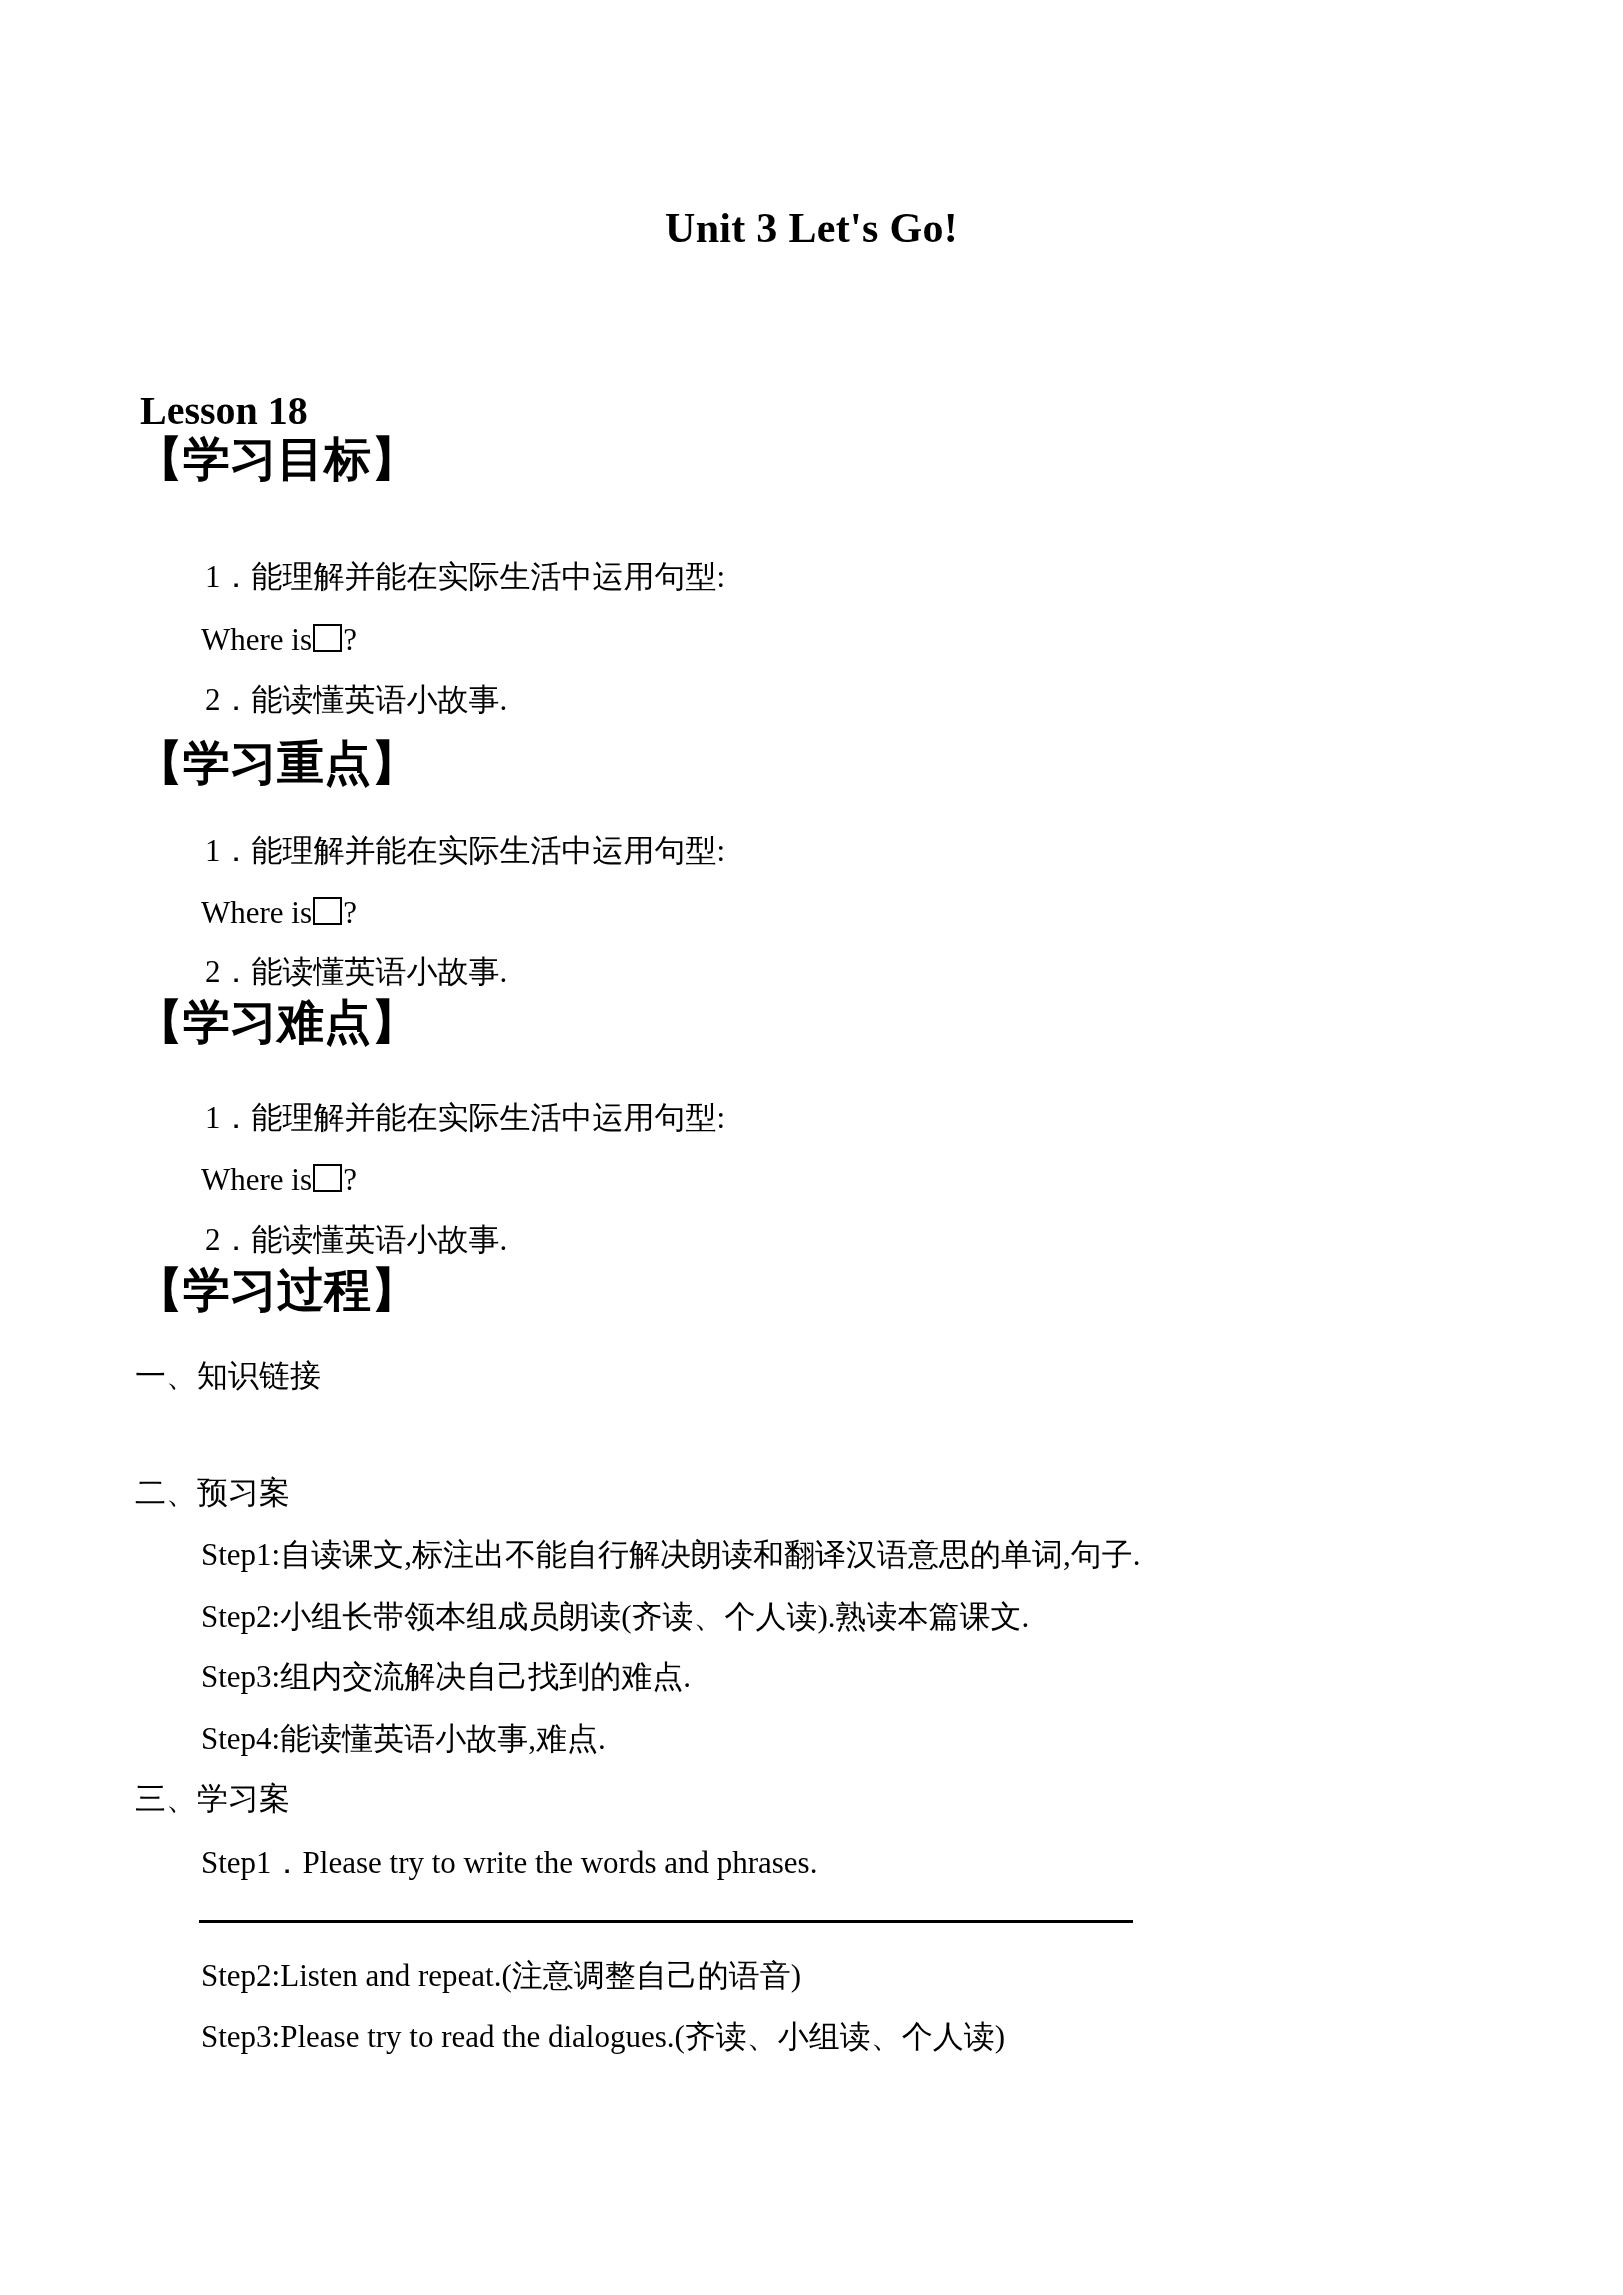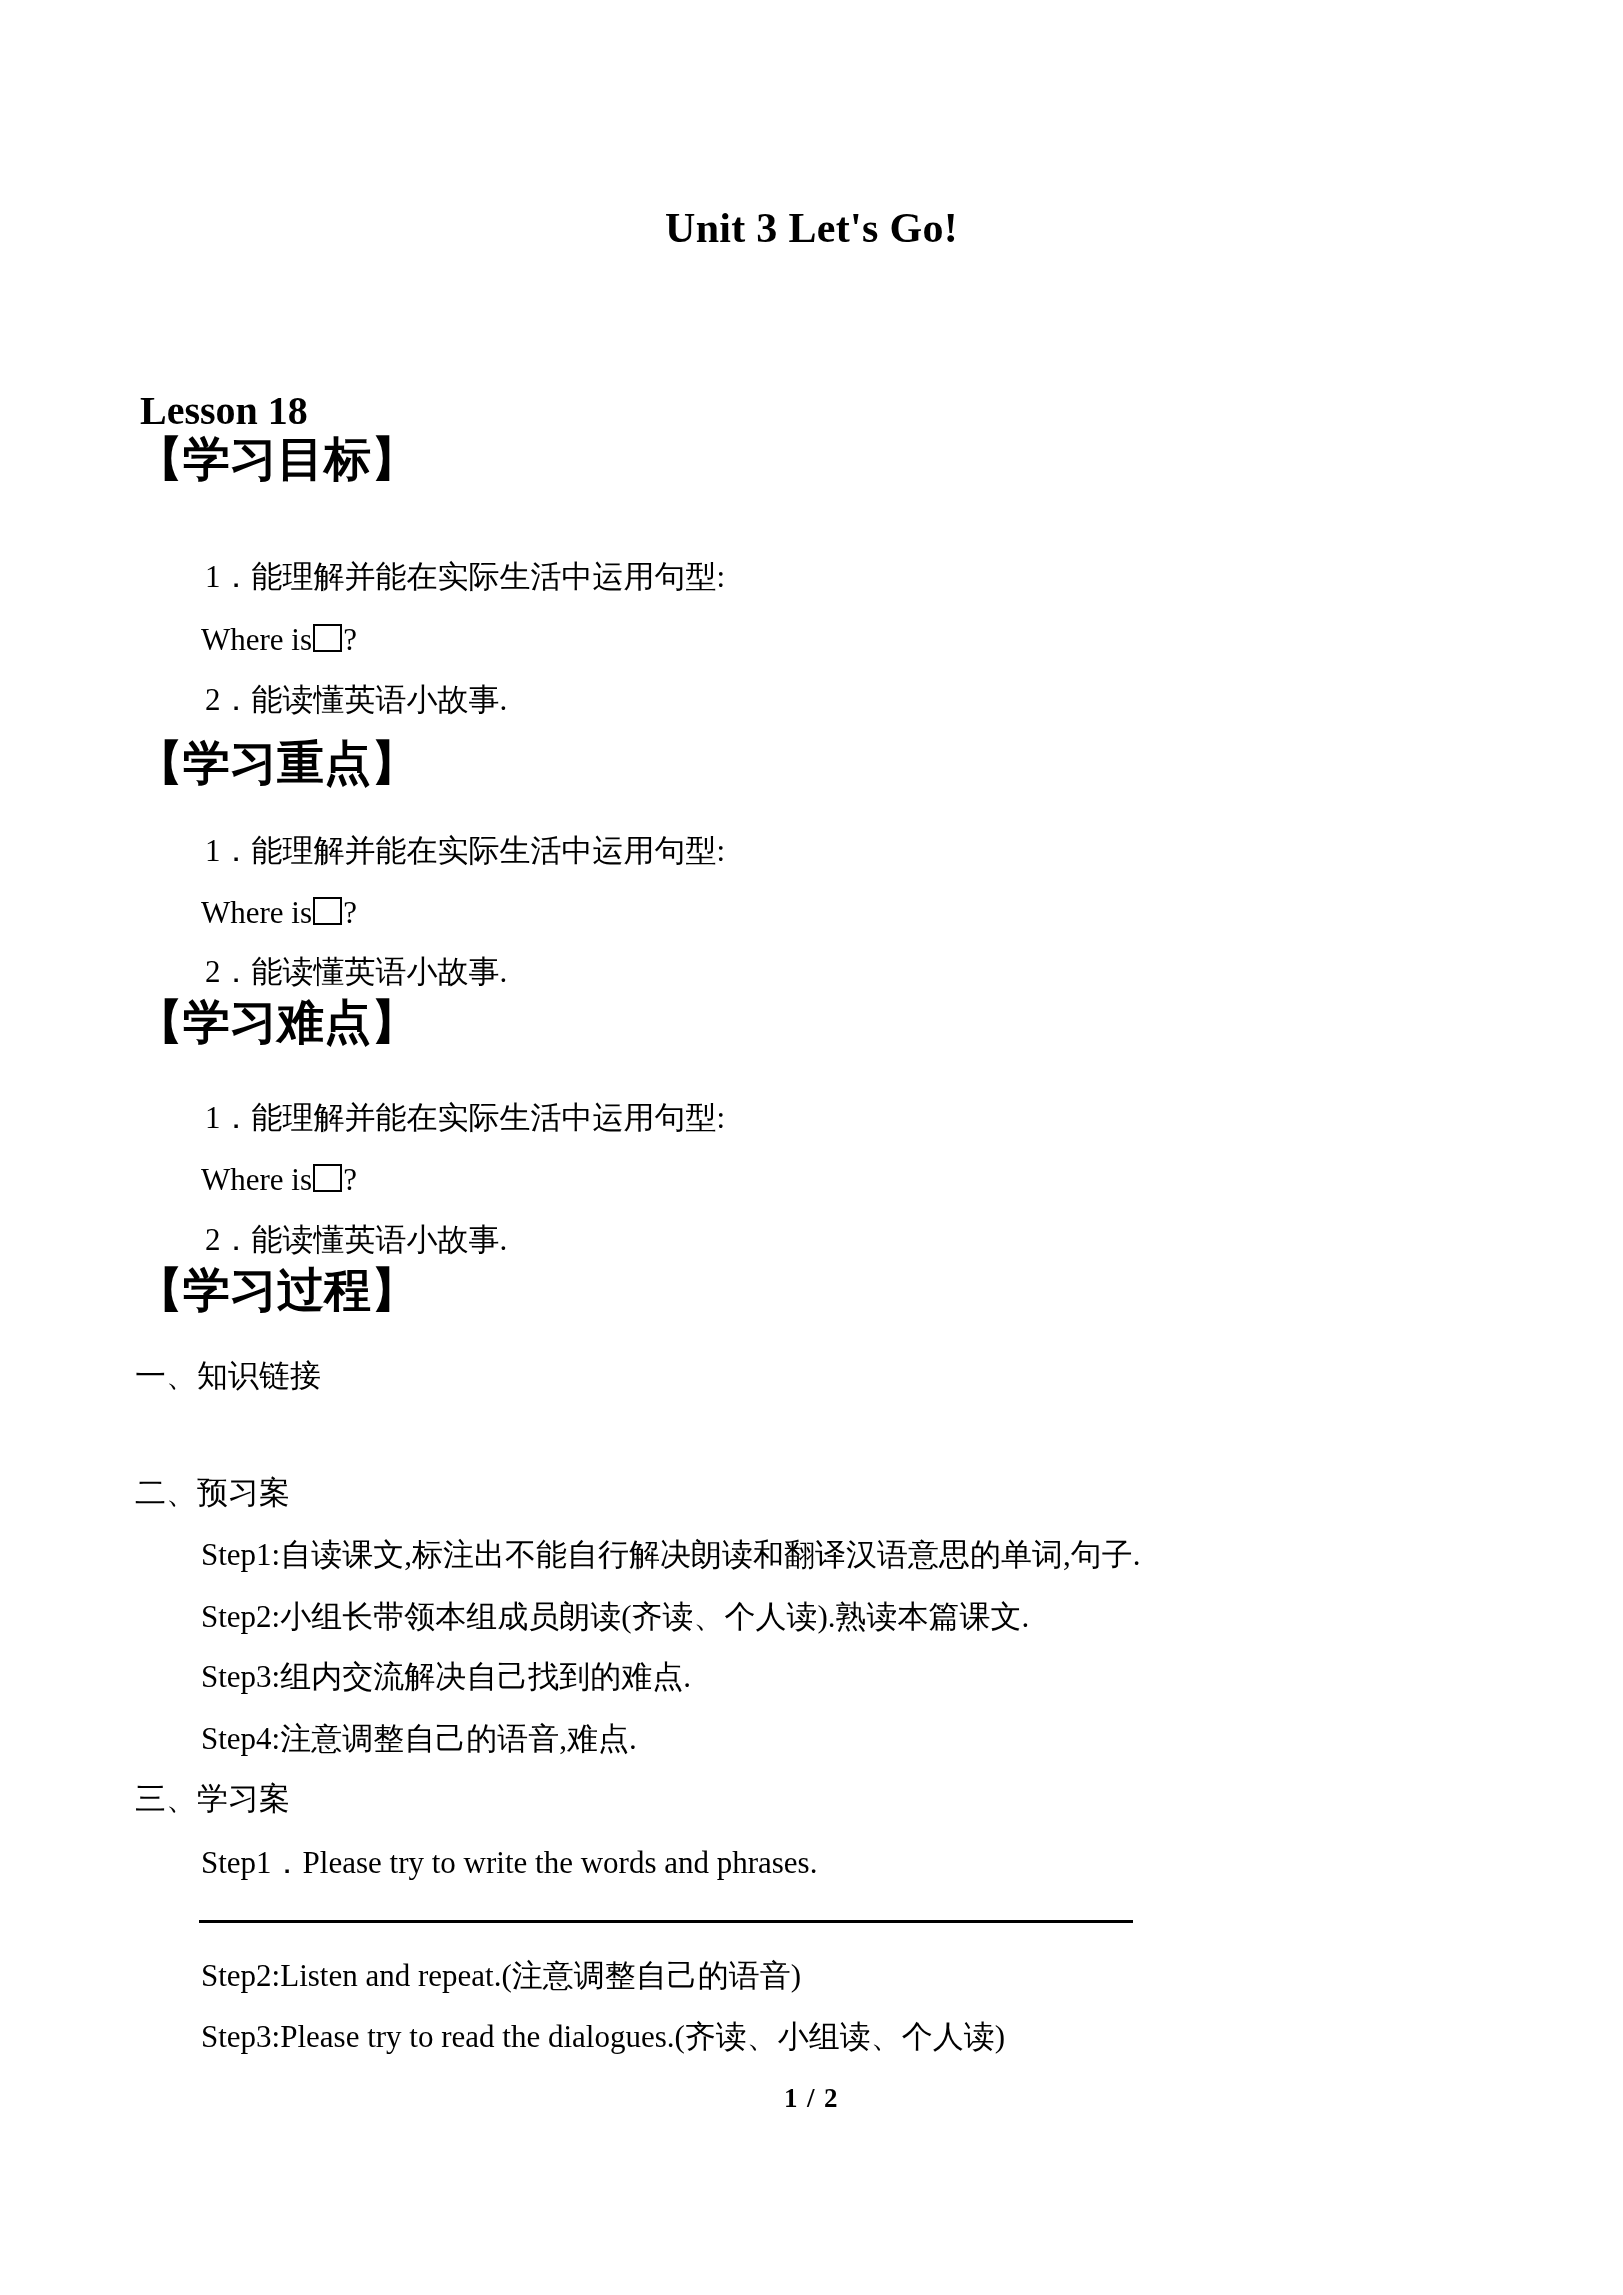--- a/index.html
+++ b/index.html
@@ -139,26 +139,25 @@
   <div class="line num" style="top:1222px;">2．能读懂英语小故事.</div>
 
   <div class="section-heading" style="top:1265px;">【学习过程】</div>
 
   <div class="line roman" style="top:1358px;">一、知识链接</div>
 
   <div class="line roman" style="top:1475px;">二、预习案</div>
   <div class="line step" style="top:1537px;">Step1:自读课文,标注出不能自行解决朗读和翻译汉语意思的单词,句子.</div>
   <div class="line step" style="top:1599px;">Step2:小组长带领本组成员朗读(齐读、个人读).熟读本篇课文.</div>
   <div class="line step" style="top:1659px;">Step3:组内交流解决自己找到的难点.</div>
-  <div class="line step" style="top:1721px;">Step4:注意调整自己的语音,难点.</div>
+  <div class="line step" style="top:1721px;">Step4:能读懂英语小故事,难点.</div>
 
   <div class="line roman" style="top:1781px;">三、学习案</div>
   <div class="line step" style="top:1845px;">Step1．Please try to write the words and phrases.</div>
 
   <div class="blank-rule"></div>
 
   <div class="line step" style="top:1958px;">Step2:Listen and repeat.(注意调整自己的语音)</div>
   <div class="line step" style="top:2019px;">Step3:Please try to read the dialogues.(齐读、小组读、个人读)</div>
 
-  <div class="page-footer">1 / 2</div>
 
 </div>
 
 
 </body></html>

